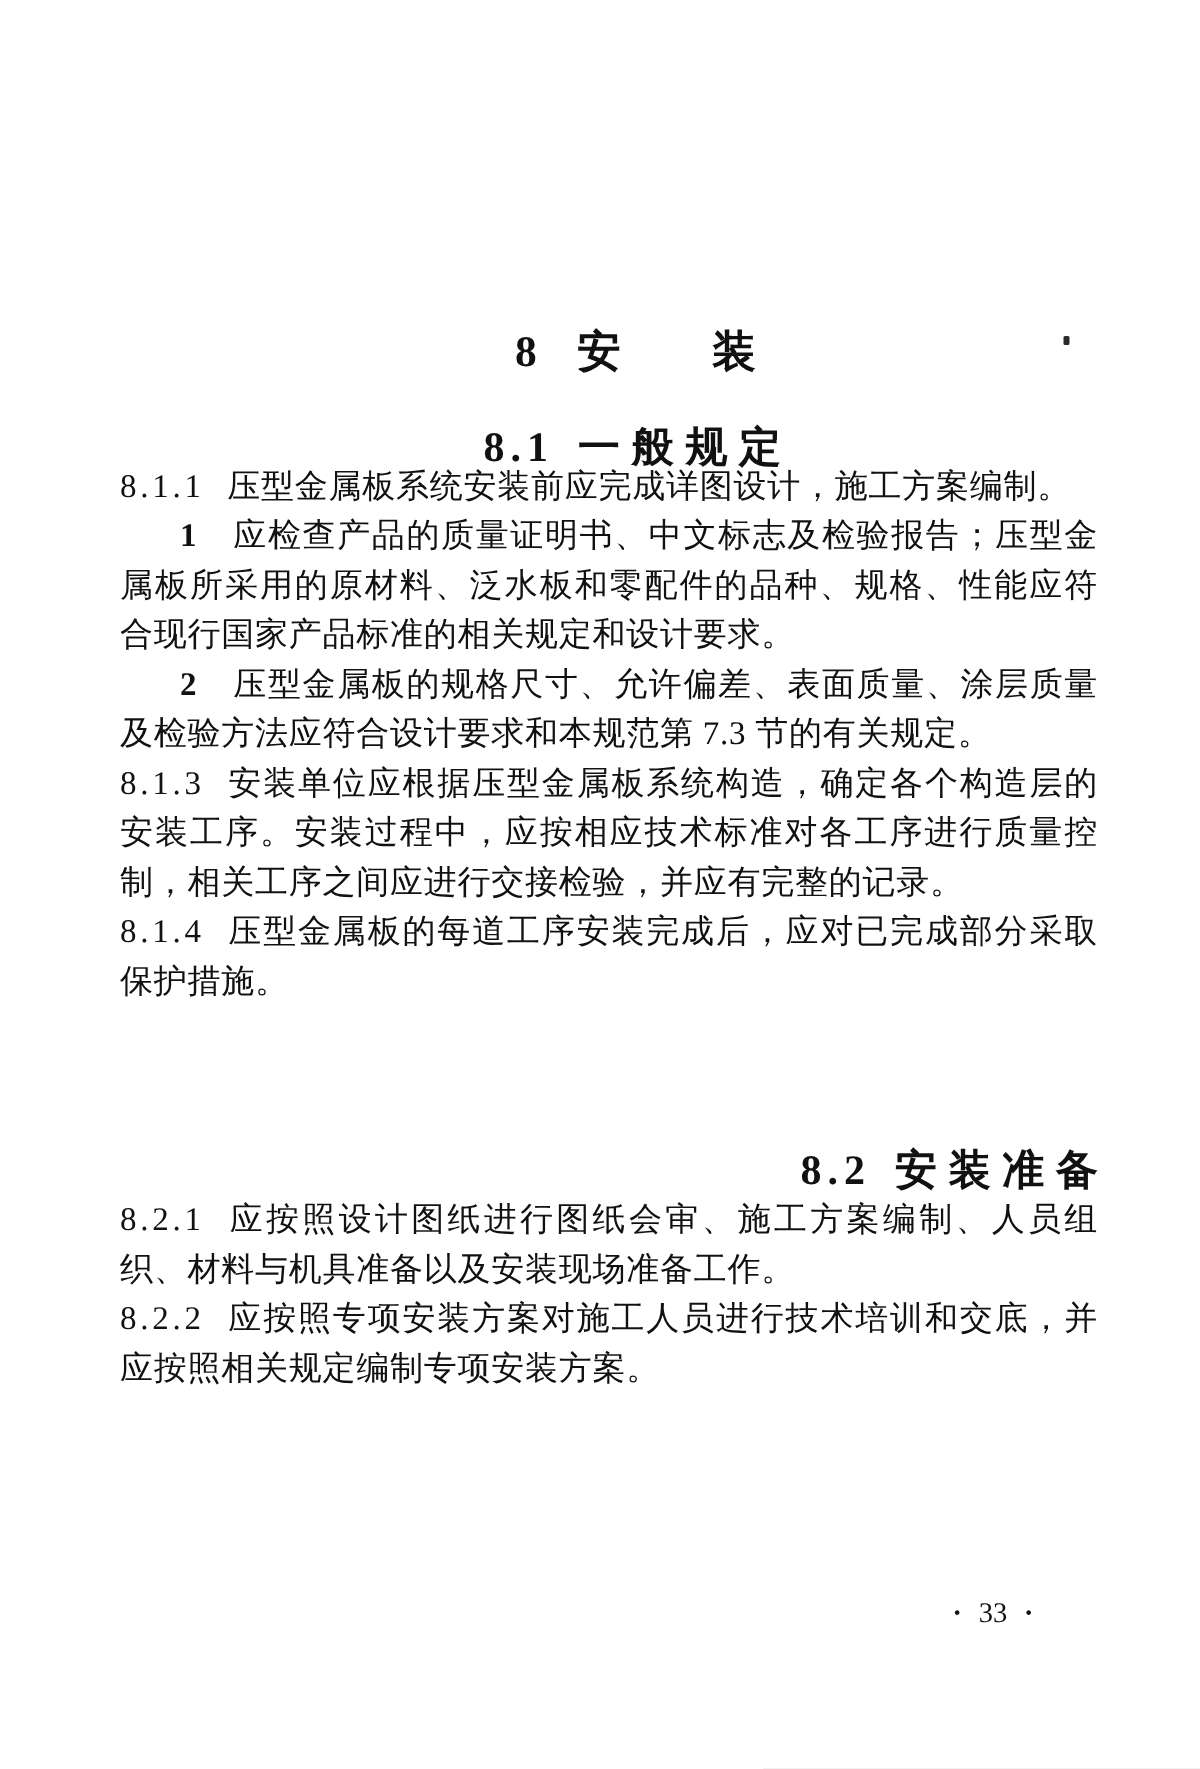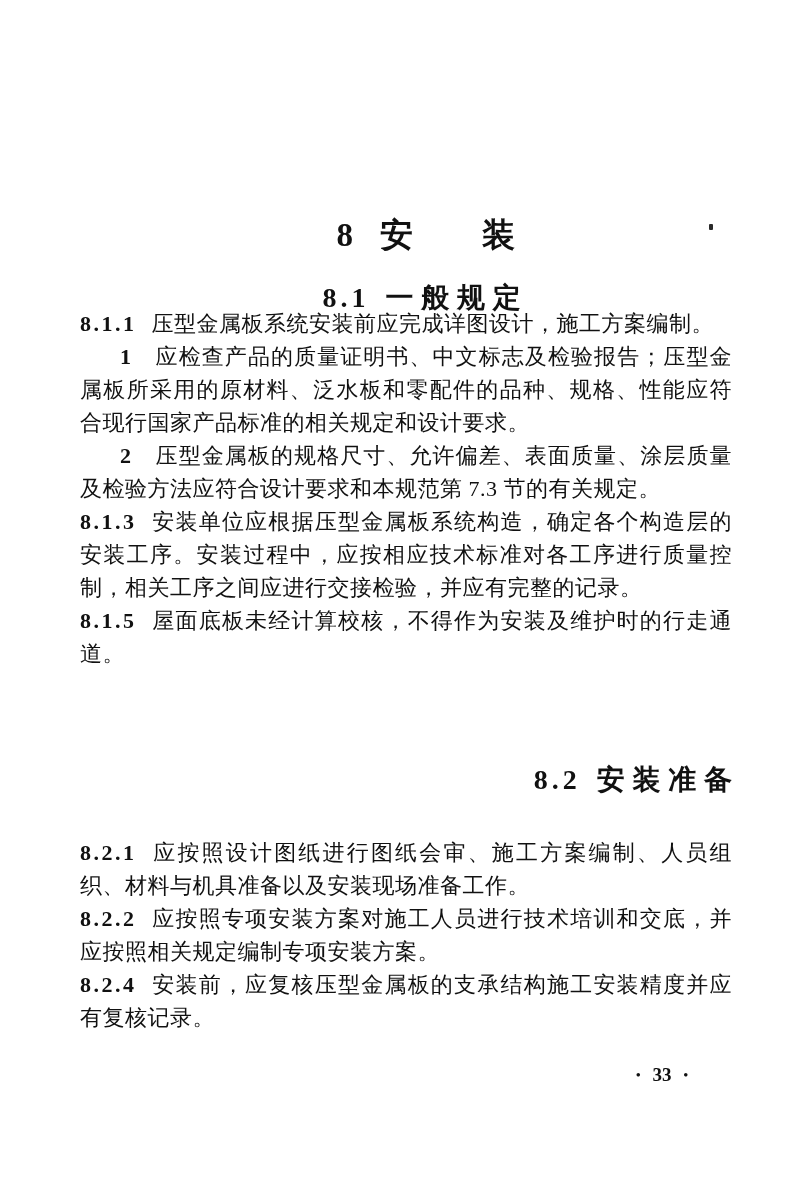--- a/index.html
+++ b/index.html
@@ -20,21 +20,21 @@
   .content-abs {
     position: absolute;
     left: 80px;
     width: 652px;
   }
   .chapter-title {
     top: 166px;
     text-align: center;
     font-family: "Liberation Sans", "DejaVu Sans", sans-serif;
     font-weight: 700;
-    font-size: 33px;
+    font-size: 29px;
     line-height: 46px;
     letter-spacing: 1px;
     white-space: pre;
   }
   .chapter-title .chapter-num {
     font-family: "Liberation Serif", "DejaVu Serif", serif;
     font-weight: 700;
     margin-right: 26px;
   }
   .section-heading {
@@ -47,51 +47,50 @@
   }
   .section-heading .heading-num {
     font-family: "Liberation Serif", "DejaVu Serif", serif;
     font-weight: 700;
     letter-spacing: 4px;
     margin-right: 16px;
   }
   .heading-1 { top: 262px; }
   .body-1    { top: 307px; }
   .heading-2 { top: 744px; text-align: right; }
-  .body-2    { top: 836px; }
+  .body-2    { top: 796px; }
   p.clause, p.sub {
     margin: 0;
     font-size: 22px;
     line-height: 33px;
     letter-spacing: 0.5px;
     text-align: justify;
     text-justify: inter-character;
   }
   p.clause .num {
-    font-weight: 700;
+    font-weight: 400;
     letter-spacing: 2.5px;
     margin-right: 15px;
   }
   p.sub {
     text-indent: 40px;
   }
   p.sub .num {
     font-weight: 700;
     letter-spacing: 0;
     margin-right: 24px;
   }
   .footer {
     position: absolute;
     top: 1062px;
     left: 0;
     right: 112px;
     text-align: right;
     font-size: 19px;
     line-height: 26px;
-    font-weight: bold;
   }
   .footer .dot {
     font-size: 13px;
     vertical-align: 2px;
   }
   .footer .dot-left  { margin-right: 12px; }
   .footer .dot-right { margin-left: 12px; }
   .ink-speck {
     position: absolute;
     top: 224px;
@@ -115,30 +114,29 @@
 
   <div class="content-abs section-heading heading-1">
     <span class="heading-num">8.1</span><span>一 般 规 定</span>
   </div>
 
   <div class="content-abs body-1">
     <p class="clause"><span class="num">8.1.1</span><span>压型金属板系统安装前应完成详图设计，施工方案编制。</span></p>
     <p class="sub"><span class="num">1</span><span>应检查产品的质量证明书、中文标志及检验报告；压型金属板所采用的原材料、泛水板和零配件的品种、规格、性能应符合现行国家产品标准的相关规定和设计要求。</span></p>
     <p class="sub"><span class="num">2</span><span>压型金属板的规格尺寸、允许偏差、表面质量、涂层质量及检验方法应符合设计要求和本规范第 7.3 节的有关规定。</span></p>
     <p class="clause"><span class="num">8.1.3</span><span>安装单位应根据压型金属板系统构造，确定各个构造层的安装工序。安装过程中，应按相应技术标准对各工序进行质量控制，相关工序之间应进行交接检验，并应有完整的记录。</span></p>
-    <p class="clause"><span class="num">8.1.5</span><span>屋面底板未经计算校核，不得作为安装及维护时的行走通道。</span></p>
+    <p class="clause"><span class="num">8.1.4</span><span>压型金属板的每道工序安装完成后，应对已完成部分采取保护措施。</span></p>
   </div>
 
   <div class="content-abs section-heading heading-2">
     <span class="heading-num">8.2</span><span>安 装 准 备</span>
   </div>
 
   <div class="content-abs body-2">
     <p class="clause"><span class="num">8.2.1</span><span>应按照设计图纸进行图纸会审、施工方案编制、人员组织、材料与机具准备以及安装现场准备工作。</span></p>
     <p class="clause"><span class="num">8.2.2</span><span>应按照专项安装方案对施工人员进行技术培训和交底，并应按照相关规定编制专项安装方案。</span></p>
-    <p class="clause"><span class="num">8.2.4</span><span>安装前，应复核压型金属板的支承结构施工安装精度并应有复核记录。</span></p>
   </div>
 
   <div class="footer">
     <span class="dot dot-left">•</span><span>33</span><span class="dot dot-right">•</span>
   </div>
 
 </div>
 
 </body></html>

